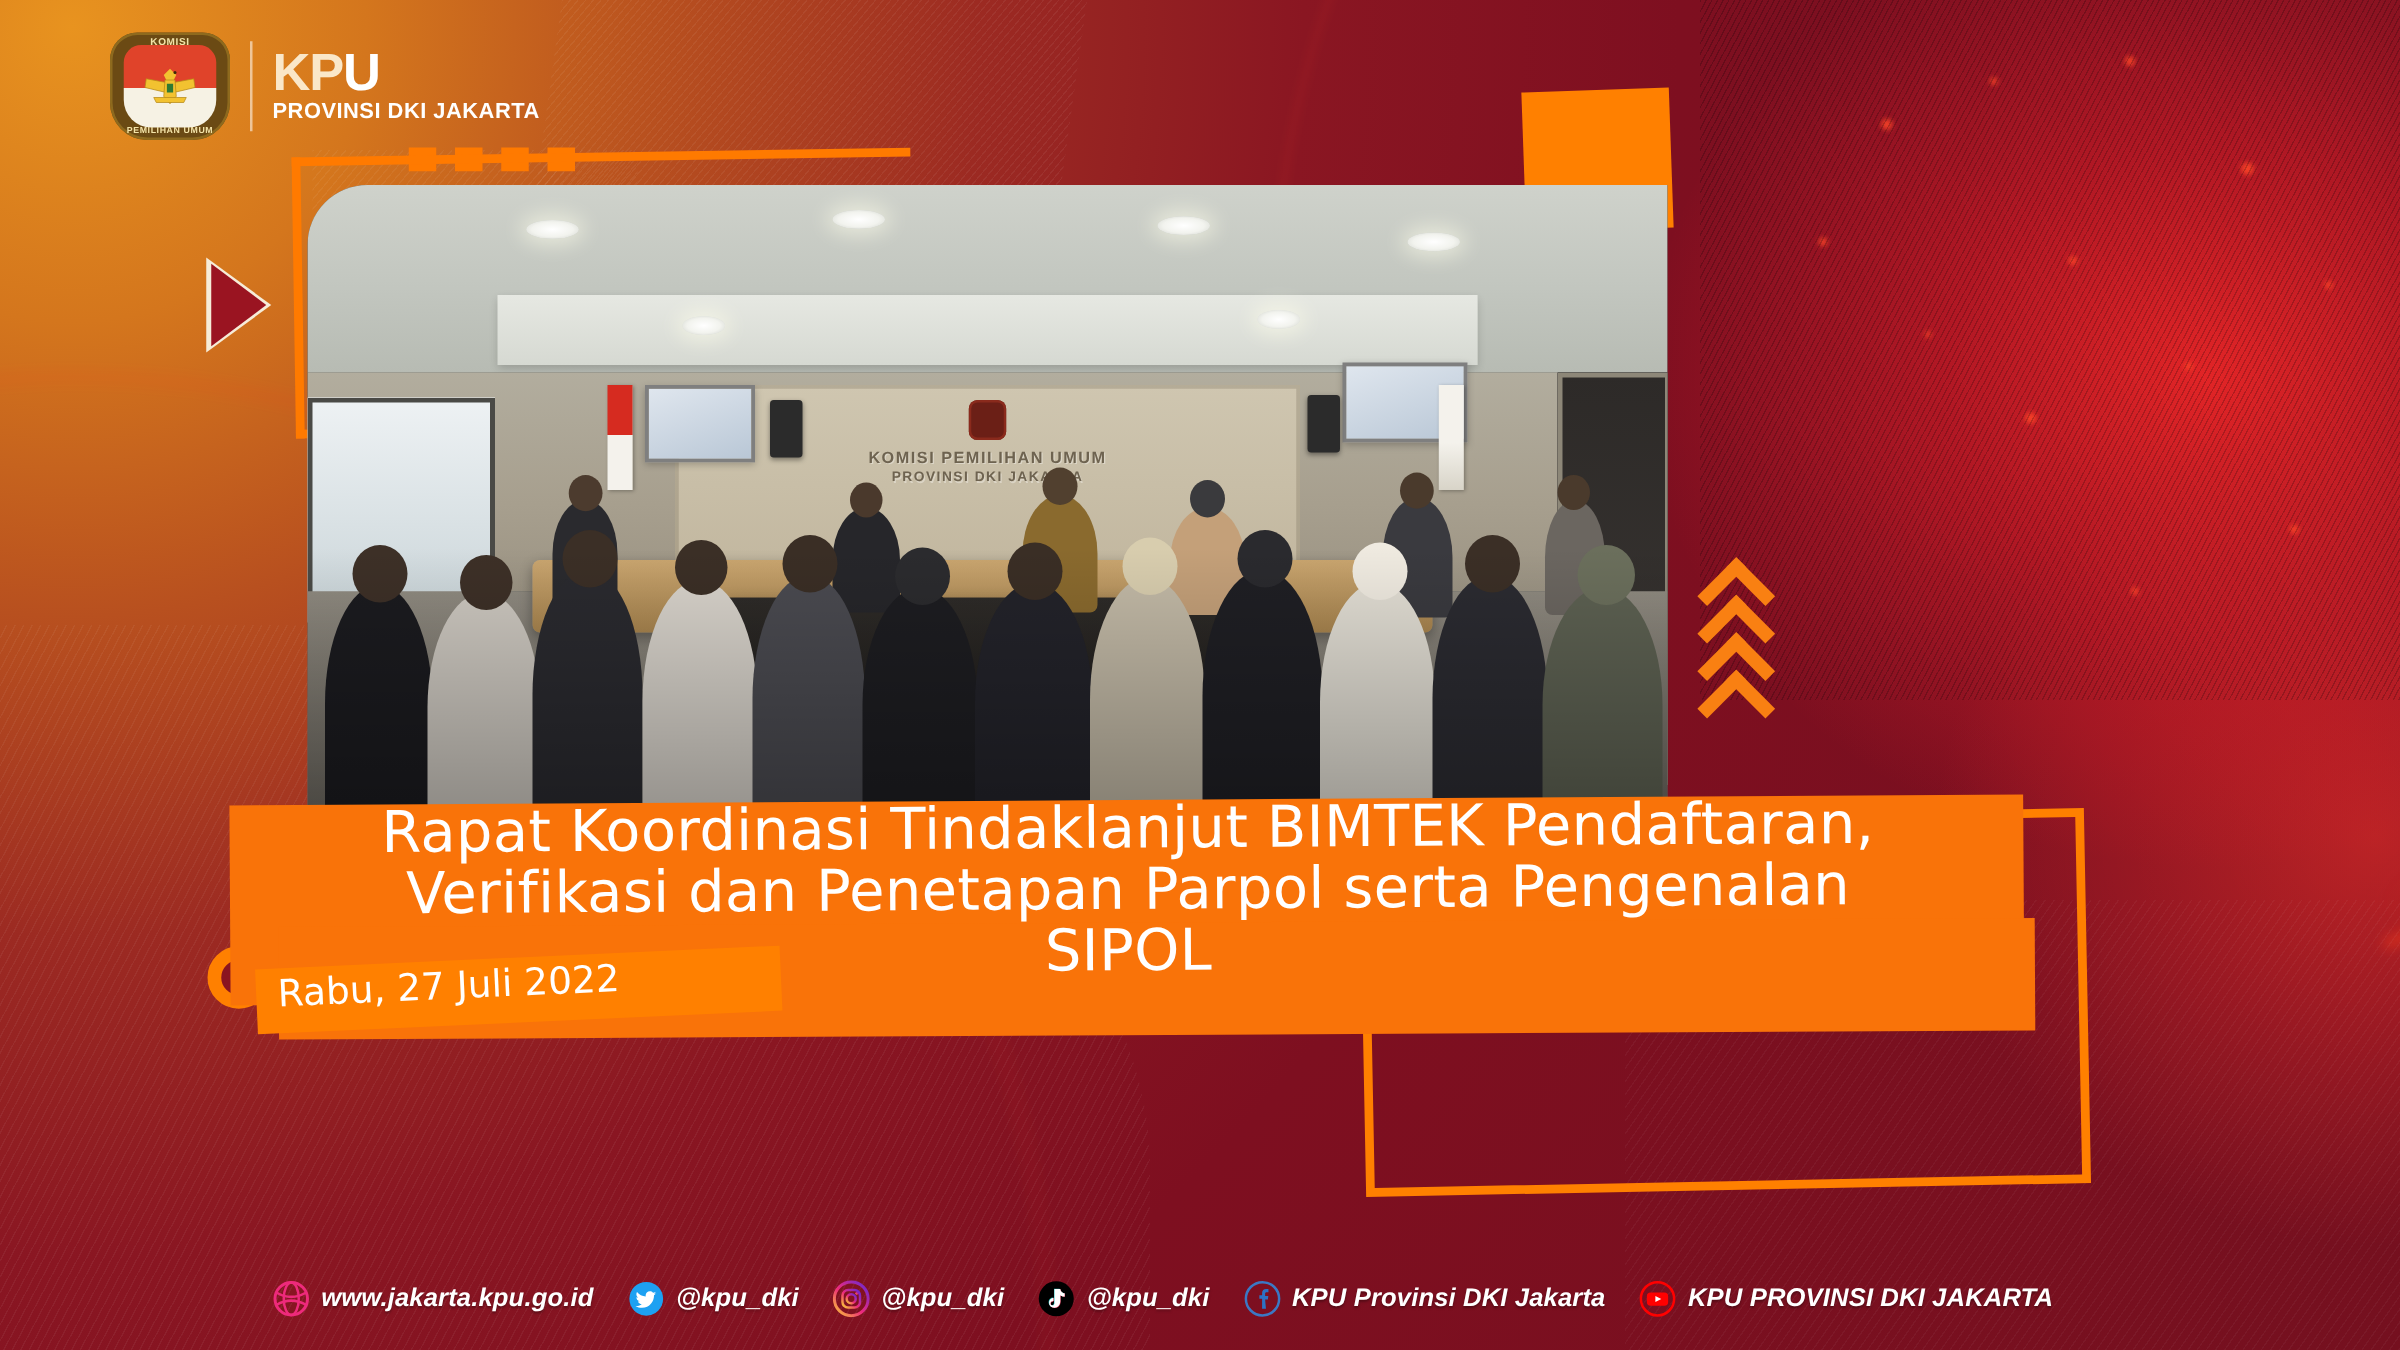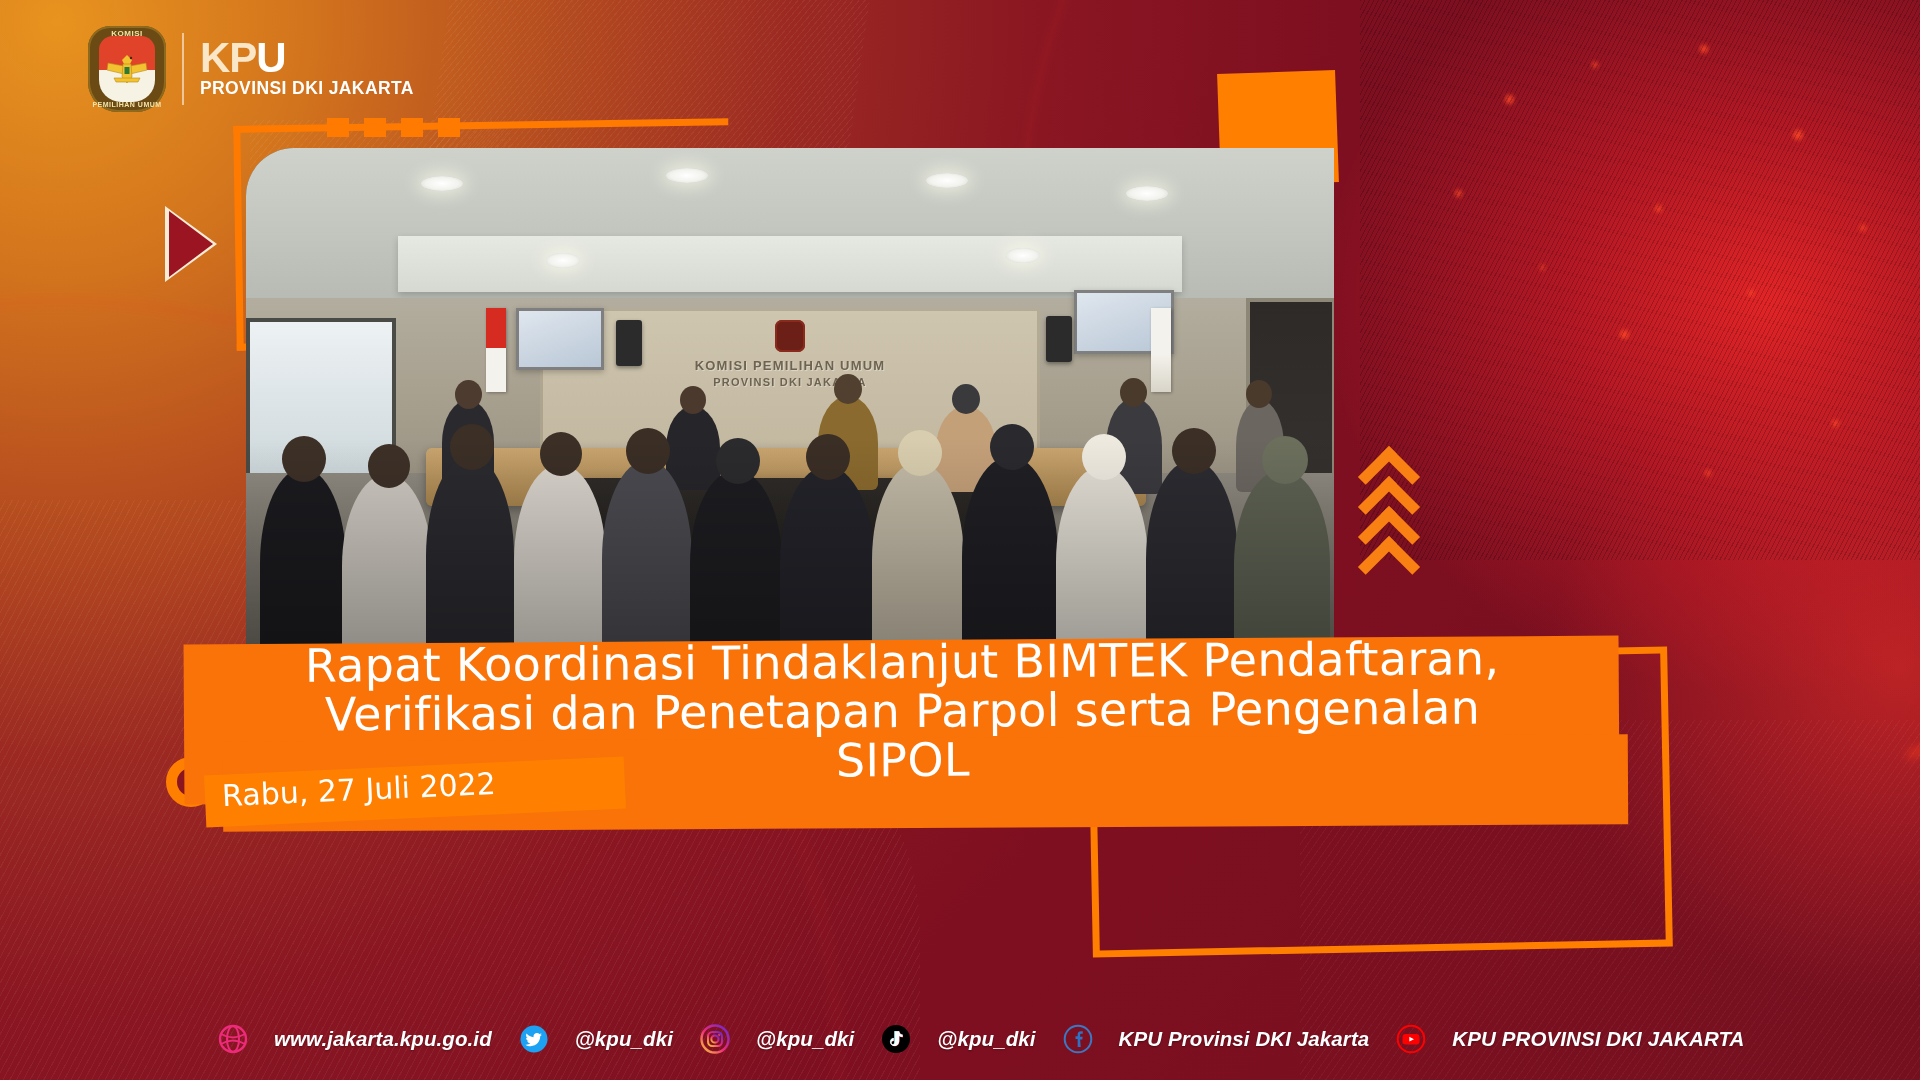--- a/index.html
+++ b/index.html
@@ -62,21 +62,21 @@
   .hatch-bl{ left:-80px; bottom:-40px; width:1000px; height:620px;
     background-image:repeating-linear-gradient(-62deg, rgba(255,255,255,.05) 0 1px, rgba(0,0,0,0) 1px 6px);
     border-radius:0 70% 0 0; }
   .hatch-mid{ left:250px; top:120px; width:260px; height:240px;
     background-image:repeating-linear-gradient(130deg, rgba(255,255,255,.05) 0 1px, rgba(0,0,0,0) 1px 5px); }
   .hatch-br{ right:-60px; bottom:-60px; width:680px; height:420px;
     background-image:repeating-linear-gradient(-55deg, rgba(255,255,255,.04) 0 1px, rgba(0,0,0,0) 1px 6px); }
 
   
   .logo{ position:absolute; left:88px; top:26px; display:flex; align-items:center; gap:16px; }
-  .logo-emblem{ width:78px; height:86px; position:relative; }
+  .logo-emblem{ width:96px; height:86px; position:relative; }
   .emblem-shield{
     position:absolute; inset:0;
     background:#6b4a14; border-radius:22px 22px 30px 30px;
     box-shadow:inset 0 0 0 2px #8e6a1e;
   }
   .emblem-inner{
     position:absolute; left:11px; top:10px; right:11px; bottom:10px;
     border-radius:14px 14px 22px 22px; overflow:hidden;
     background:linear-gradient(180deg,#e0432a 0%, #e0432a 52%, #f6f2e4 52%, #f6f2e4 100%);
   }
@@ -261,21 +261,21 @@
   .date-text{
     position:absolute; left:222px; top:772px;
     color:#ffffff; font-family:"DejaVu Sans", sans-serif;
     font-size:30px; transform:rotate(-2.6deg); white-space:nowrap;
   }
 
   
   .social{
     position:absolute; left:218px; top:1024px; display:flex; align-items:center; gap:13px;
   }
-  .soc{ display:flex; align-items:center; gap:26px; }
+  .soc{ display:flex; align-items:center; gap:9px; }
   .soc + .soc{ margin-left:14px; }
   .soc-ic{ width:30px; height:30px; flex:0 0 30px; position:relative; }
   .soc-lbl{
     color:#ffffff; font-size:20.5px; font-style:italic; font-weight:bold;
     white-space:nowrap; letter-spacing:.1px;
     text-shadow:0 1px 2px rgba(0,0,0,.35);
   }
 </style>
 </head>
 <body>

